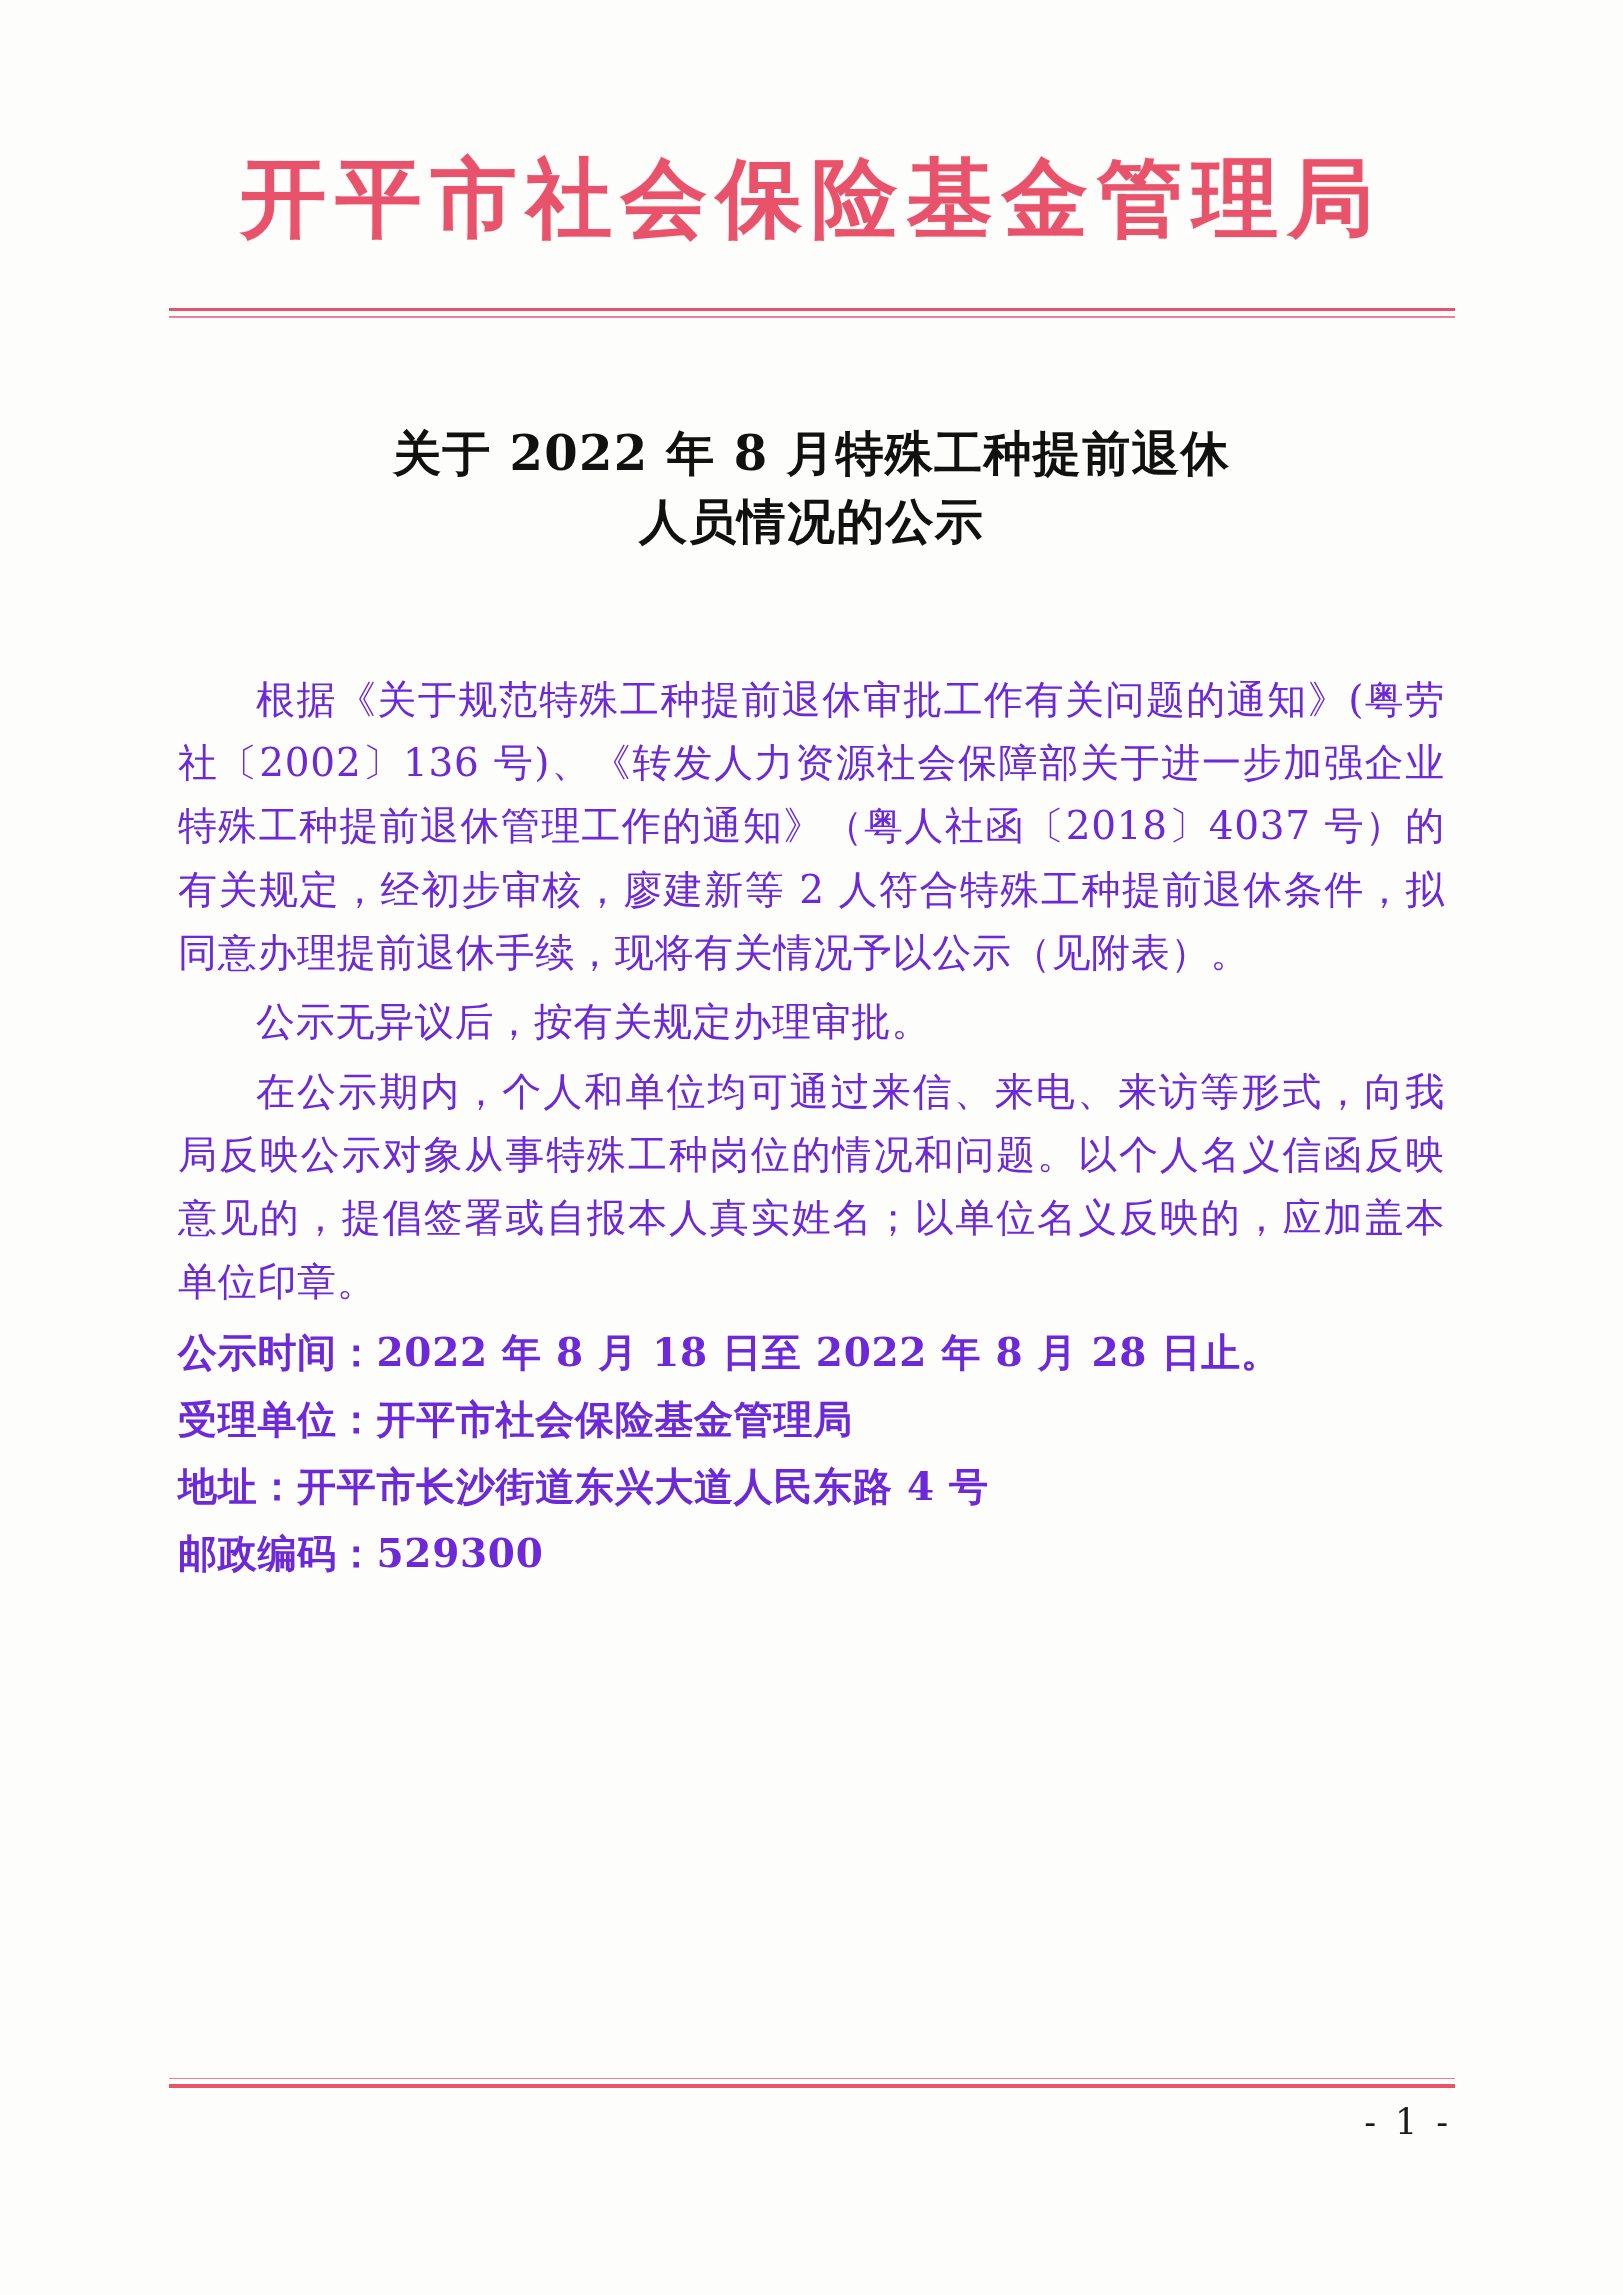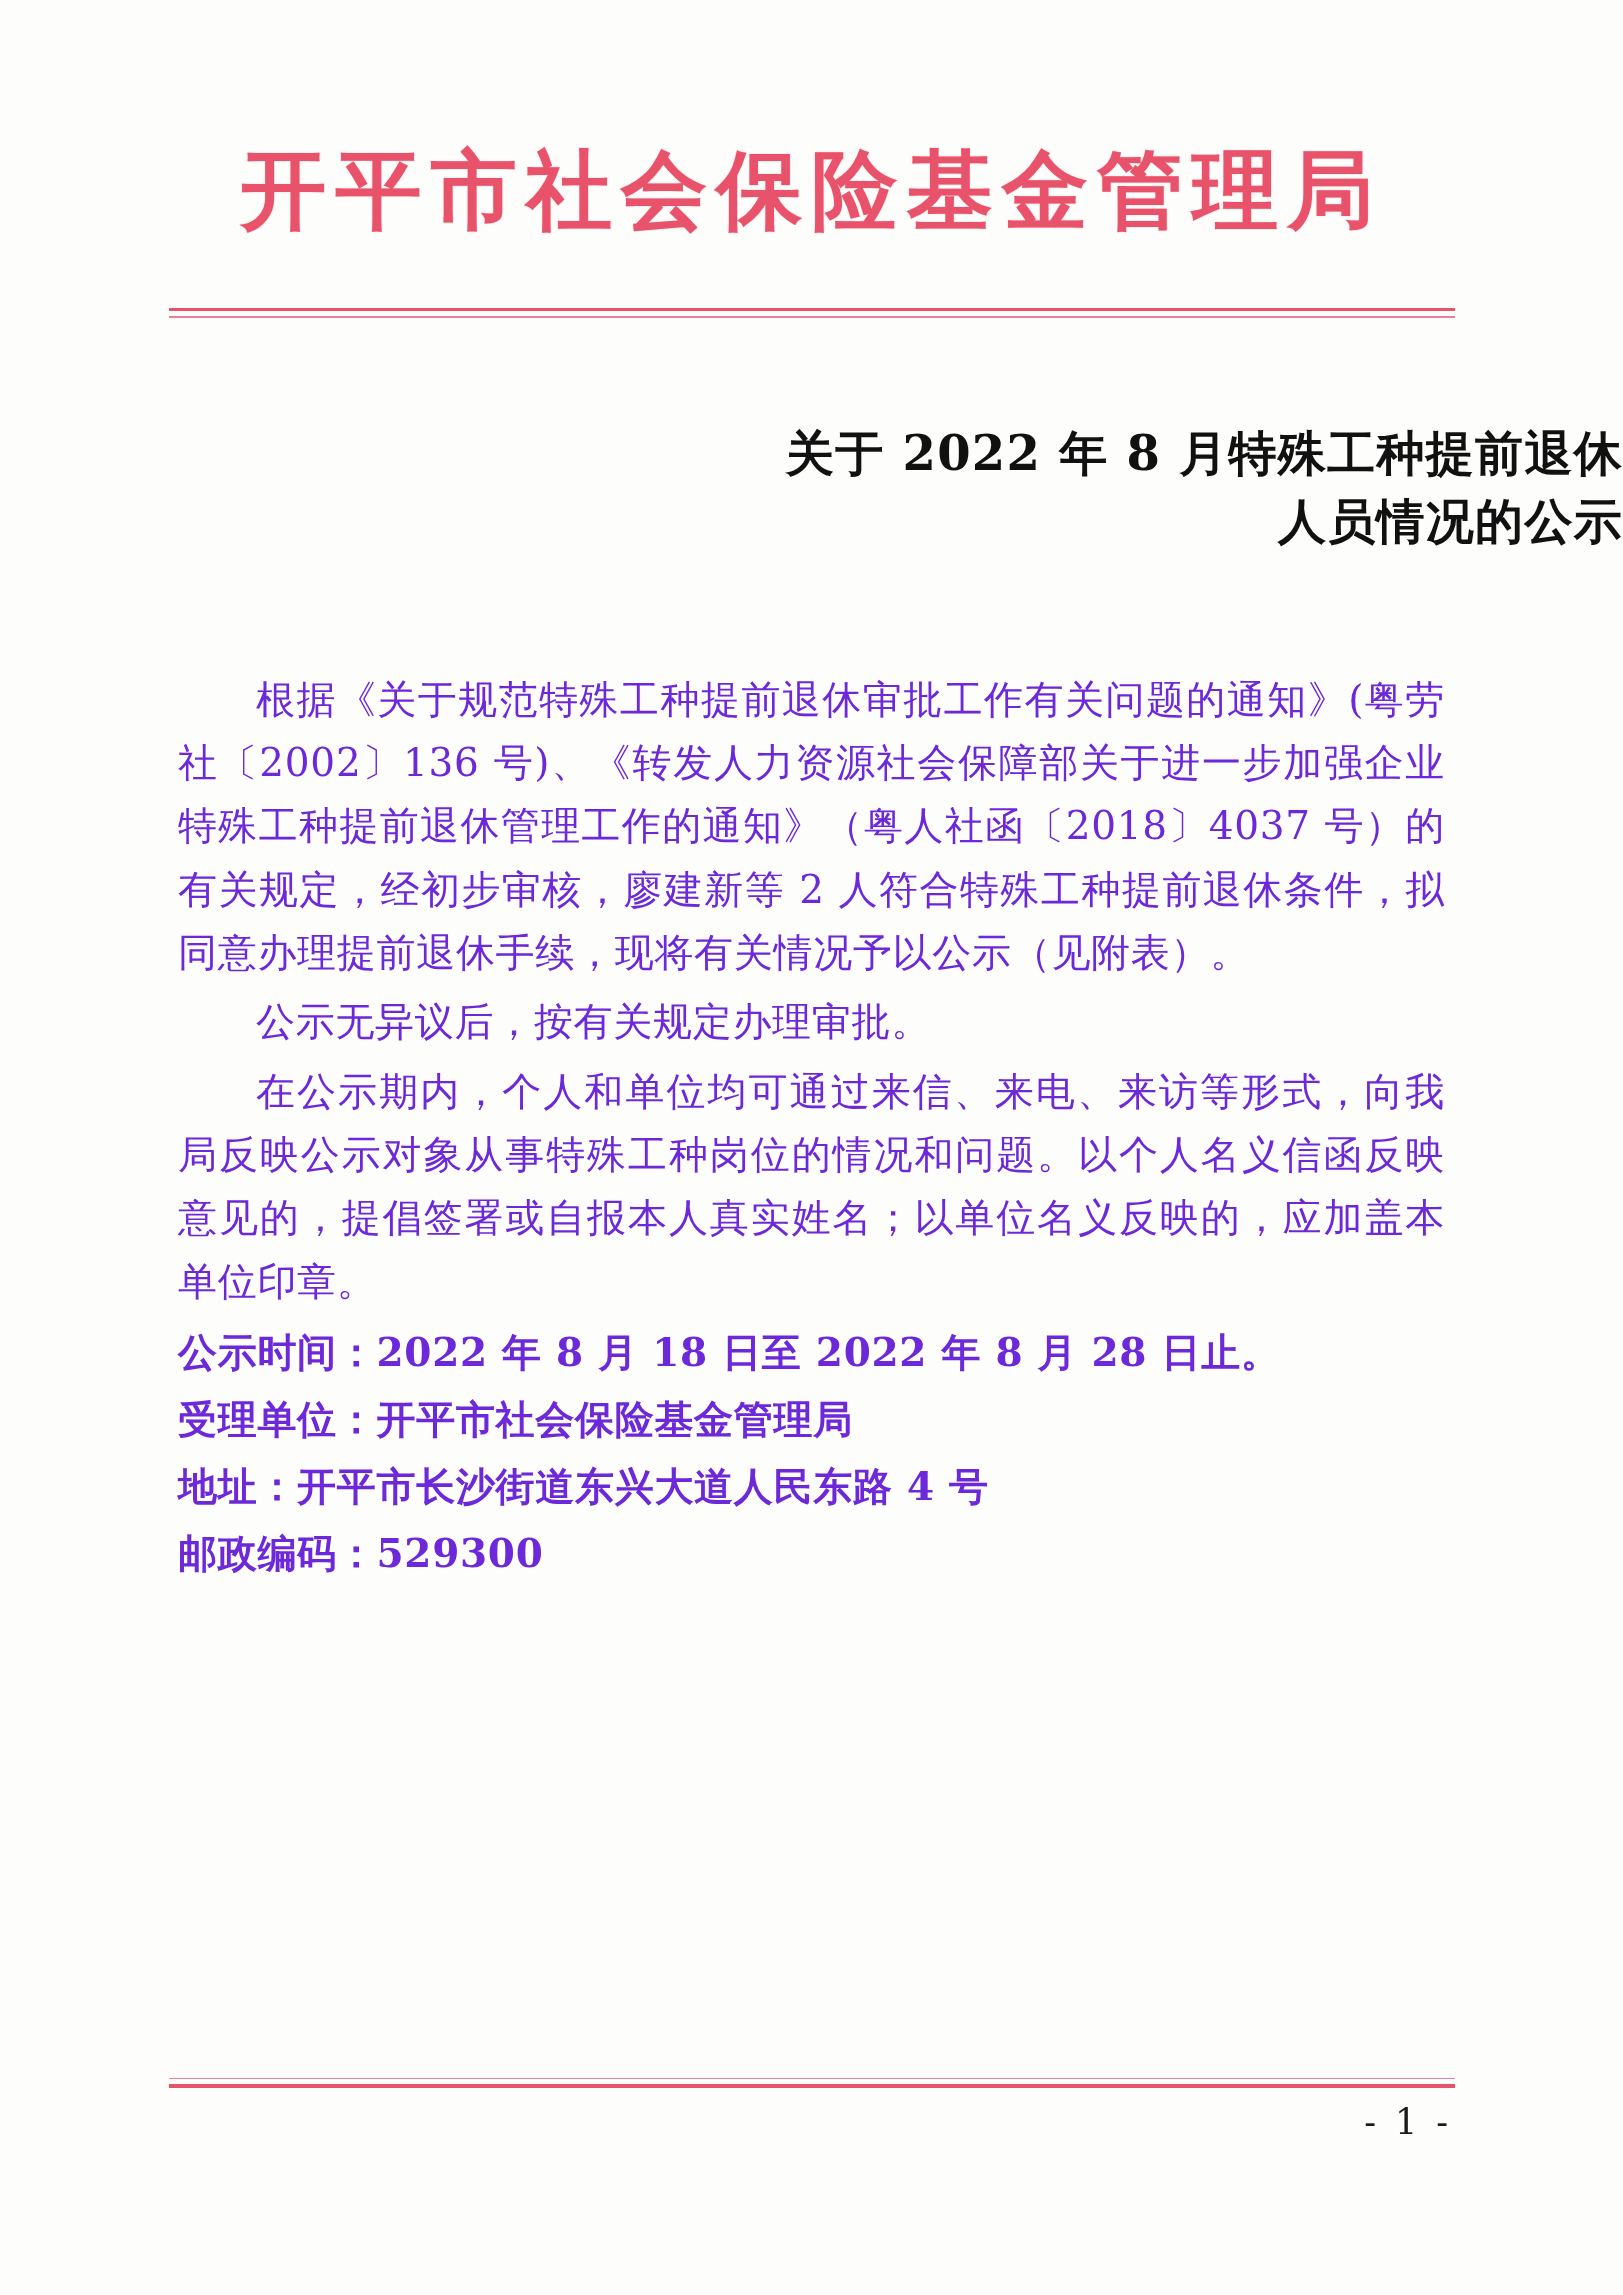--- a/index.html
+++ b/index.html
@@ -17,21 +17,21 @@
     height: 2295px;
     background: #fdfdfb;
     overflow: hidden;
     box-sizing: border-box;
   }
 
   
   .letterhead {
     position: absolute;
     left: 0;
-    top: 0;
+    top: 8px;
     width: 100%;
     padding-top: 141px;
     text-align: center;
   }
   .letterhead-title {
     color: #e8536b;
     font-family: "DejaVu Serif", "Liberation Serif", serif;
     font-weight: bold;
     font-size: 86px;
     letter-spacing: 9.2px;
@@ -54,21 +54,21 @@
     background: #e8829a;
   }
   .rule-top { top: 308px; }
 
   
   .doc-title {
     position: absolute;
     left: 0;
     top: 419px;
     width: 100%;
-    text-align: right;
+    text-align: center;
     color: #111;
     font-weight: bold;
     font-size: 48px;
     line-height: 1.42;
     letter-spacing: 1.3px;
   }
   .doc-title .line {
     display: block;
   }
 

